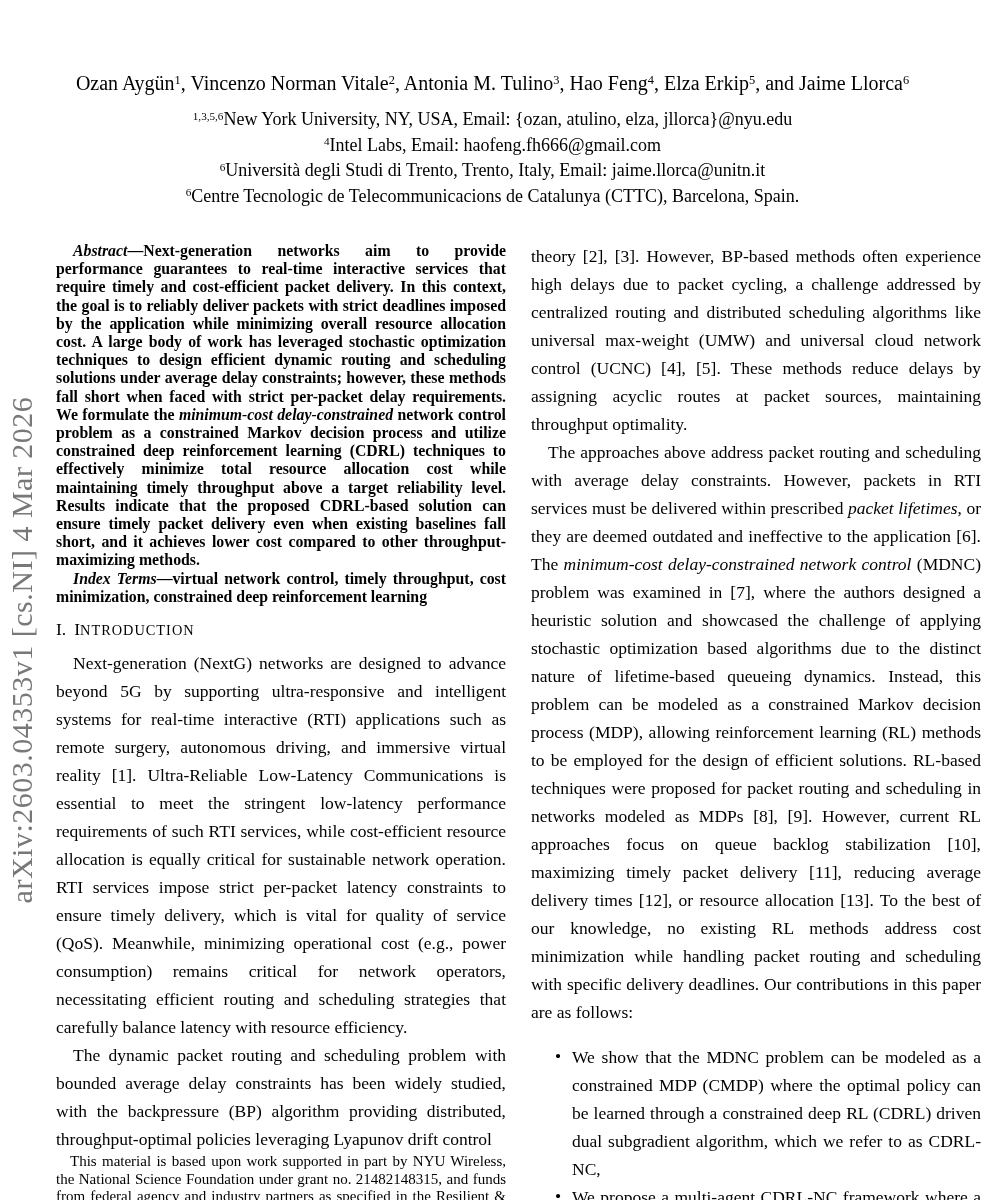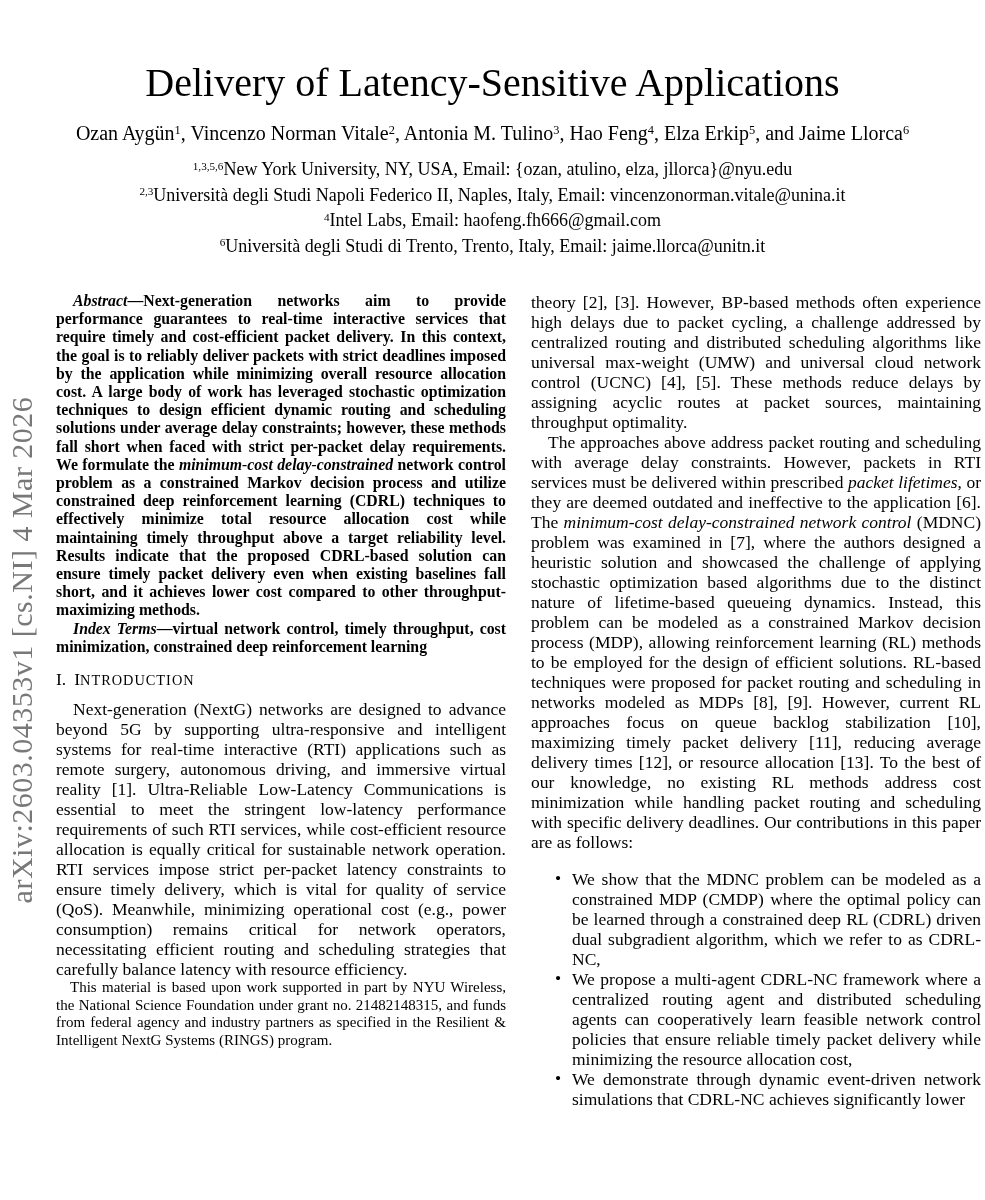--- a/index.html
+++ b/index.html
@@ -47,21 +47,21 @@
     vertical-align: baseline;
   }
   .columns {
     display: flex;
     margin: 33px 4px 0 56px;
     gap: 25px;
   }
   .col { width: 451px; text-align: justify; }
   .col p { margin: 0; text-indent: 17px; }
   .col p.no-indent { text-indent: 0; }
-  .body-text { font-size: 17.5px; line-height: 20px; }
+  .body-text { font-size: 17.5px; line-height: 28px; }
   .abstract, .index-terms {
     font-size: 15.8px;
     line-height: 18.2px;
     font-weight: bold;
   }
   .run-i { font-style: italic; }
   .run-b { font-weight: bold; }
   .run-bi { font-weight: bold; font-style: italic; }
   .section-heading {
     font-size: 17.5px;
@@ -96,37 +96,38 @@
   }
 </style>
 </head>
 <body>
 
 <div class="page">
 
   <div class="watermark">arXiv:2603.04353v1  [cs.NI]  4 Mar 2026</div>
 
   <div class="header">
-    <h1 class="title"><br><span>Delivery of Latency-Sensitive Applications</span></h1>
+    <h1 class="title"><br></h1>
     <div class="authors"><span>Ozan Aygün</span><sup>1</sup><span>, Vincenzo Norman Vitale</span><sup>2</sup><span>, Antonia M. Tulino</span><sup>3</sup><span>, Hao Feng</span><sup>4</sup><span>, Elza Erkip</span><sup>5</sup><span>, and Jaime Llorca</span><sup>6</sup></div>
     <div class="affiliations">
       <div><sup>1,3,5,6</sup><span>New York University, NY, USA, Email: {ozan, atulino, elza, jllorca}@nyu.edu</span></div>
-      <div><sup>2,3</sup><span>Università degli Studi Napoli Federico II, Naples, Italy, Email: vincenzonorman.vitale@unina.it</span></div>
       <div><sup>4</sup><span>Intel Labs, Email: haofeng.fh666@gmail.com</span></div>
       <div><sup>6</sup><span>Università degli Studi di Trento, Trento, Italy, Email: jaime.llorca@unitn.it</span></div>
+      <div><sup>6</sup><span>Centre Tecnologic de Telecommunicacions de Catalunya (CTTC), Barcelona, Spain.</span></div>
     </div>
   </div>
 
   <div class="columns">
 
     <div class="col">
       <p class="abstract"><span class="run-bi">Abstract</span><span class="run-b">—Next-generation networks aim to provide performance guarantees to real-time interactive services that require timely and cost-efficient packet delivery. In this context, the goal is to reliably deliver packets with strict deadlines imposed by the application while minimizing overall resource allocation cost. A large body of work has leveraged stochastic optimization techniques to design efficient dynamic routing and scheduling solutions under average delay constraints; however, these methods fall short when faced with strict per-packet delay requirements. We formulate the </span><span class="run-bi">minimum-cost delay-constrained</span><span class="run-b"> network control problem as a constrained Markov decision process and utilize constrained deep reinforcement learning (CDRL) techniques to effectively minimize total resource allocation cost while maintaining timely throughput above a target reliability level. Results indicate that the proposed CDRL-based solution can ensure timely packet delivery even when existing baselines fall short, and it achieves lower cost compared to other throughput-maximizing methods.</span></p>
       <p class="index-terms no-indent" style="text-indent:17px"><span class="run-bi">Index Terms</span><span class="run-b">—virtual network control, timely throughput, cost minimization, constrained deep reinforcement learning</span></p>
       <h2 class="section-heading"><span class="section-number">I.</span><span>I</span><span class="sc">NTRODUCTION</span></h2>
       <p class="body-text">Next-generation (NextG) networks are designed to advance beyond 5G by supporting ultra-responsive and intelligent systems for real-time interactive (RTI) applications such as remote surgery, autonomous driving, and immersive virtual reality [1]. Ultra-Reliable Low-Latency Communications is essential to meet the stringent low-latency performance requirements of such RTI services, while cost-efficient resource allocation is equally critical for sustainable network operation. RTI services impose strict per-packet latency constraints to ensure timely delivery, which is vital for quality of service (QoS). Meanwhile, minimizing operational cost (e.g., power consumption) remains critical for network operators, necessitating efficient routing and scheduling strategies that carefully balance latency with resource efficiency.</p>
+      <p class="body-text">The dynamic packet routing and scheduling problem with bounded average delay constraints has been widely studied, with the backpressure (BP) algorithm providing distributed, throughput-optimal policies leveraging Lyapunov drift control</p>
       <div class="footnote">
         <p>This material is based upon work supported in part by NYU Wireless, the National Science Foundation under grant no. 21482148315, and funds from federal agency and industry partners as specified in the Resilient &amp; Intelligent NextG Systems (RINGS) program.</p>
       </div>
     </div>
 
     <div class="col">
       <p class="body-text no-indent">theory [2], [3]. However, BP-based methods often experience high delays due to packet cycling, a challenge addressed by centralized routing and distributed scheduling algorithms like universal max-weight (UMW) and universal cloud network control (UCNC) [4], [5]. These methods reduce delays by assigning acyclic routes at packet sources, maintaining throughput optimality.</p>
       <p class="body-text"><span>The approaches above address packet routing and scheduling with average delay constraints. However, packets in RTI services must be delivered within prescribed </span><span class="run-i">packet lifetimes</span><span>, or they are deemed outdated and ineffective to the application [6]. The </span><span class="run-i">minimum-cost delay-constrained network control</span><span> (MDNC) problem was examined in [7], where the authors designed a heuristic solution and showcased the challenge of applying stochastic optimization based algorithms due to the distinct nature of lifetime-based queueing dynamics. Instead, this problem can be modeled as a constrained Markov decision process (MDP), allowing reinforcement learning (RL) methods to be employed for the design of efficient solutions. RL-based techniques were proposed for packet routing and scheduling in networks modeled as MDPs [8], [9]. However, current RL approaches focus on queue backlog stabilization [10], maximizing timely packet delivery [11], reducing average delivery times [12], or resource allocation [13]. To the best of our knowledge, no existing RL methods address cost minimization while handling packet routing and scheduling with specific delivery deadlines. Our contributions in this paper are as follows:</span></p>
       <ul class="contributions body-text">
         <li><span class="bullet-dot">•</span><span>We show that the MDNC problem can be modeled as a constrained MDP (CMDP) where the optimal policy can be learned through a constrained deep RL (CDRL) driven dual subgradient algorithm, which we refer to as CDRL-NC,</span></li>

